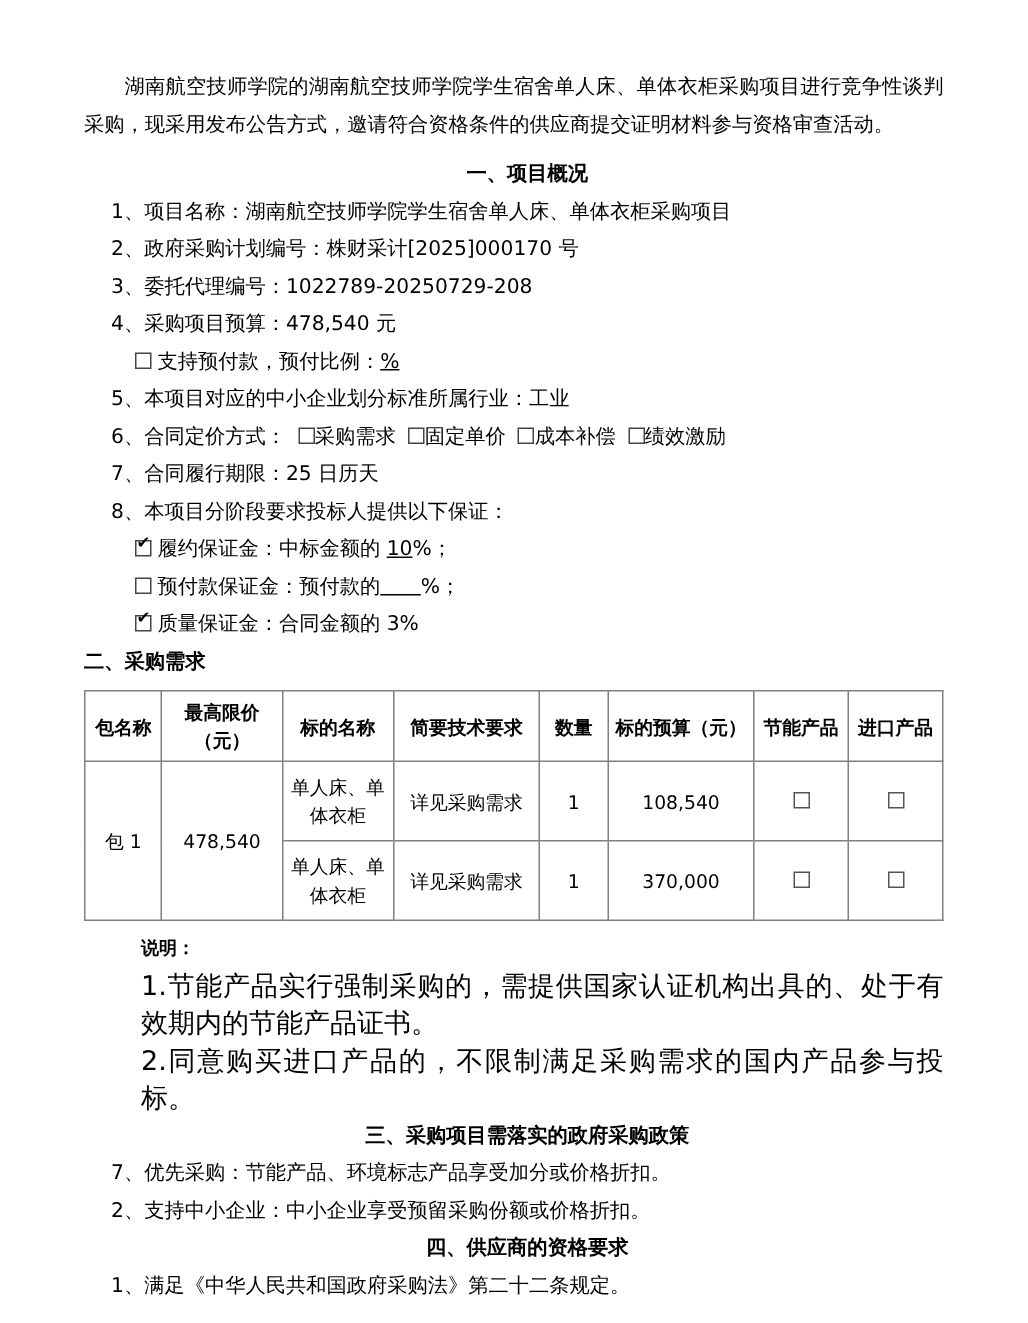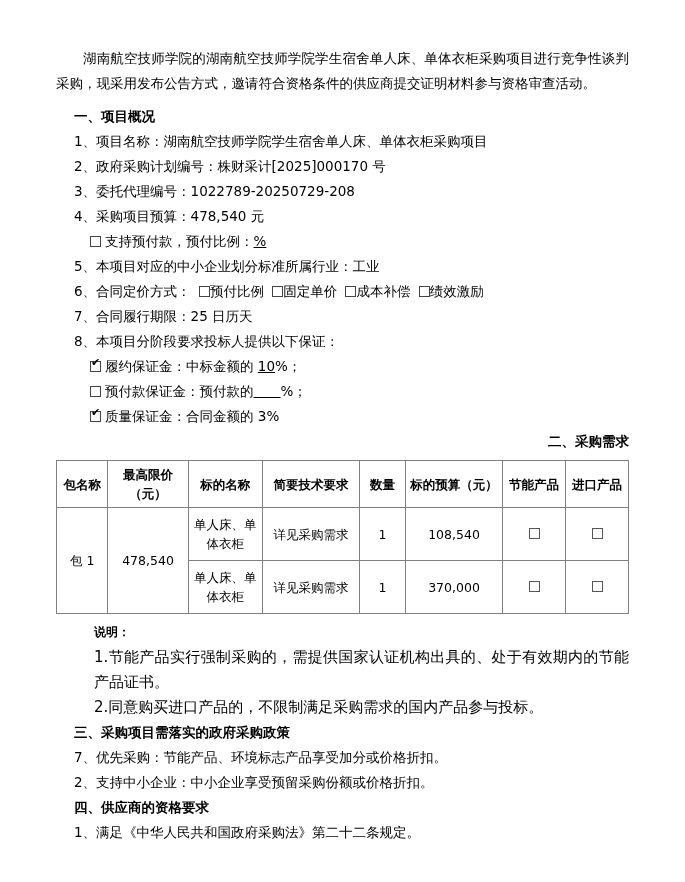--- a/index.html
+++ b/index.html
@@ -27,24 +27,25 @@
     text-align: justify;
     text-indent: 2em;
     margin: 0 0 8px 0;
   }
   .heading {
     font-size: 13.5px;
     line-height: 25px;
     font-weight: bold;
     margin: 0;
     padding-left: 18px;
+    text-align: center;
   }
   .heading.center {
     padding-left: 0;
-    text-align: right;
+    text-align: left;
   }
   .item {
     font-size: 13.5px;
     line-height: 25px;
     margin: 0;
     padding-left: 18px;
     white-space: nowrap;
   }
   .item .u {
     text-decoration: underline;
@@ -107,21 +108,21 @@
     background: #fff;
   }
   .note-title {
     font-size: 12px;
     line-height: 25px;
     font-weight: bold;
     margin: 0;
     padding-left: 38px;
   }
   .note {
-    font-size: 15px;
+    font-size: 18px;
     line-height: 25px;
     margin: 0;
     padding-left: 38px;
     text-align: justify;
   }
 </style>
 </head>
 <body>
 
 <div class="page">
@@ -149,21 +150,21 @@
   <p class="item indent-cb">
     <span class="cbox"></span><span>支持预付款，预付比例：</span><span class="u">%</span>
   </p>
 
   <p class="item">
     <span>5、本项目对应的中小企业划分标准所属行业：</span><span>工业</span>
   </p>
 
   <p class="item">
     <span>6、合同定价方式：</span>
-    <span class="cbox trail"></span><span>预付比例</span>
+    <span class="cbox trail"></span><span>采购需求</span>
     <span class="cbox trail"></span><span>固定单价</span>
     <span class="cbox trail"></span><span>成本补偿</span>
     <span class="cbox trail"></span><span>绩效激励</span>
   </p>
 
   <p class="item">
     <span>7、合同履行期限：</span><span>25 日历天</span>
   </p>
 
   <p class="item">8、本项目分阶段要求投标人提供以下保证：</p>

